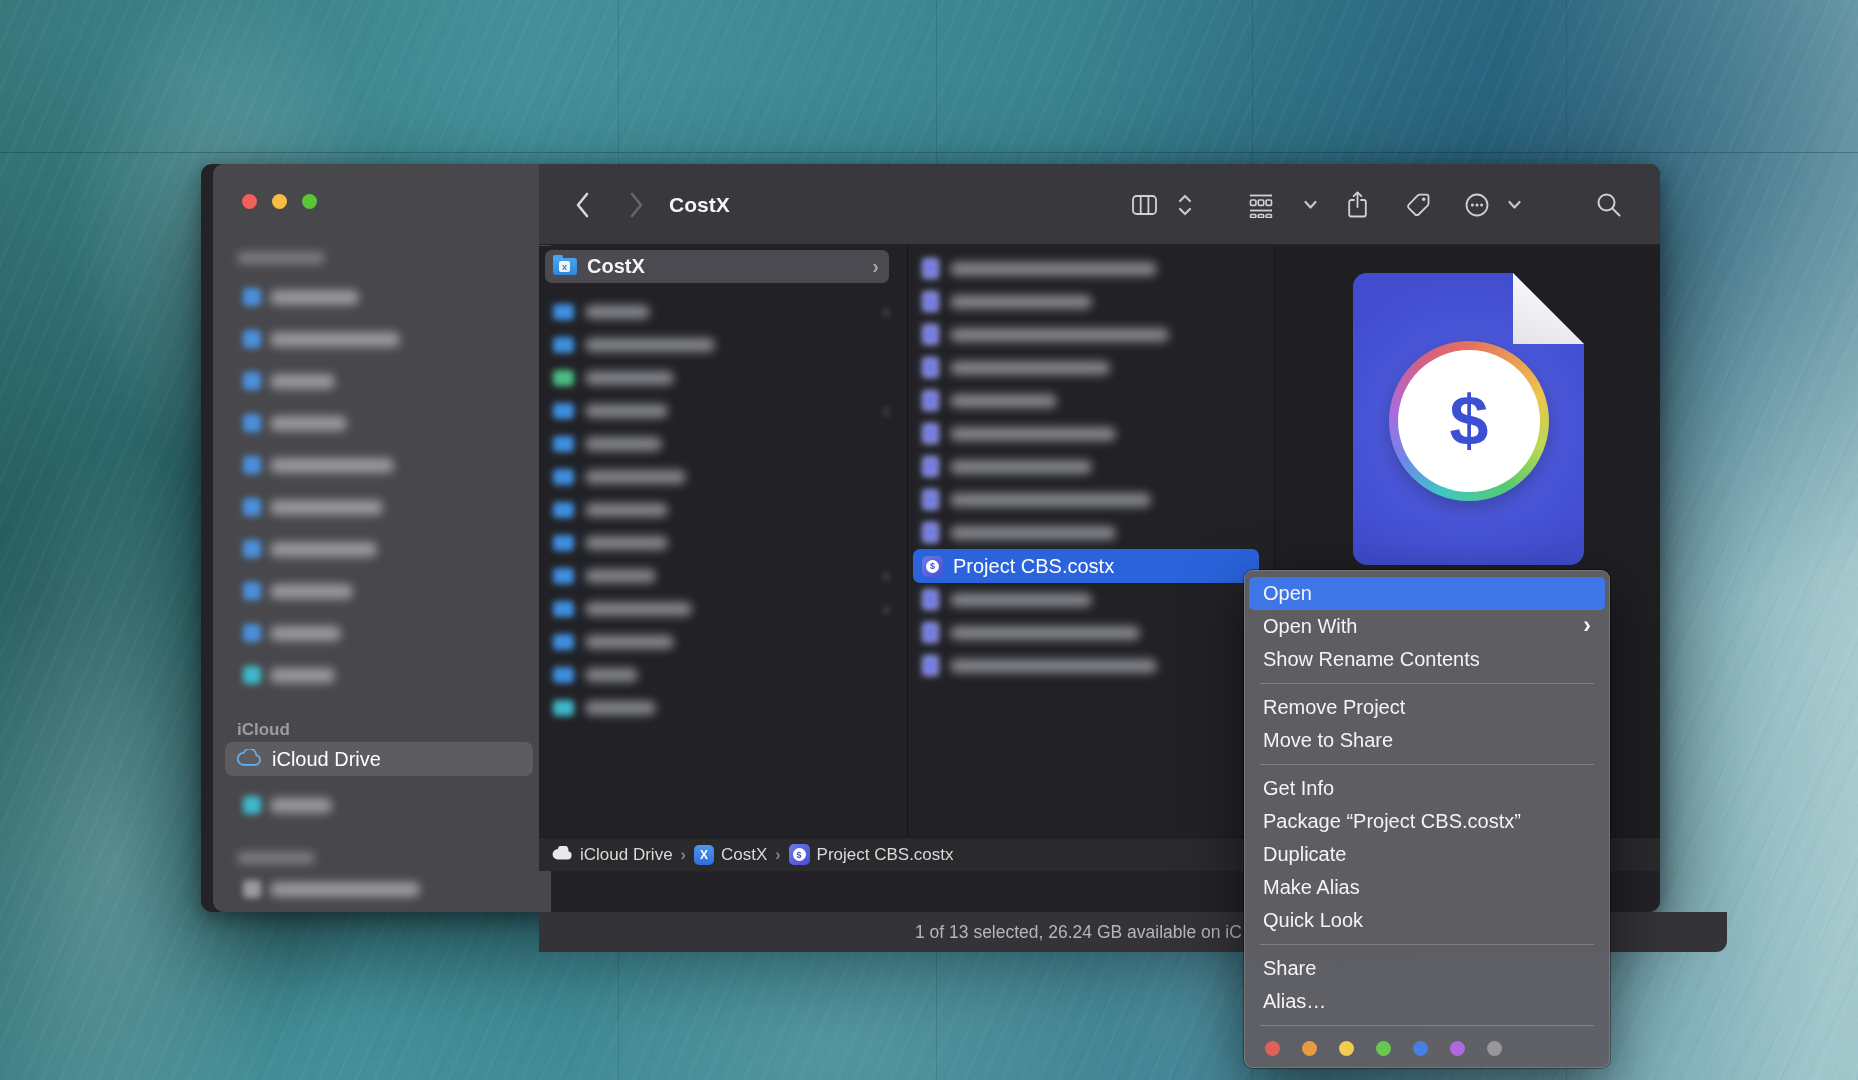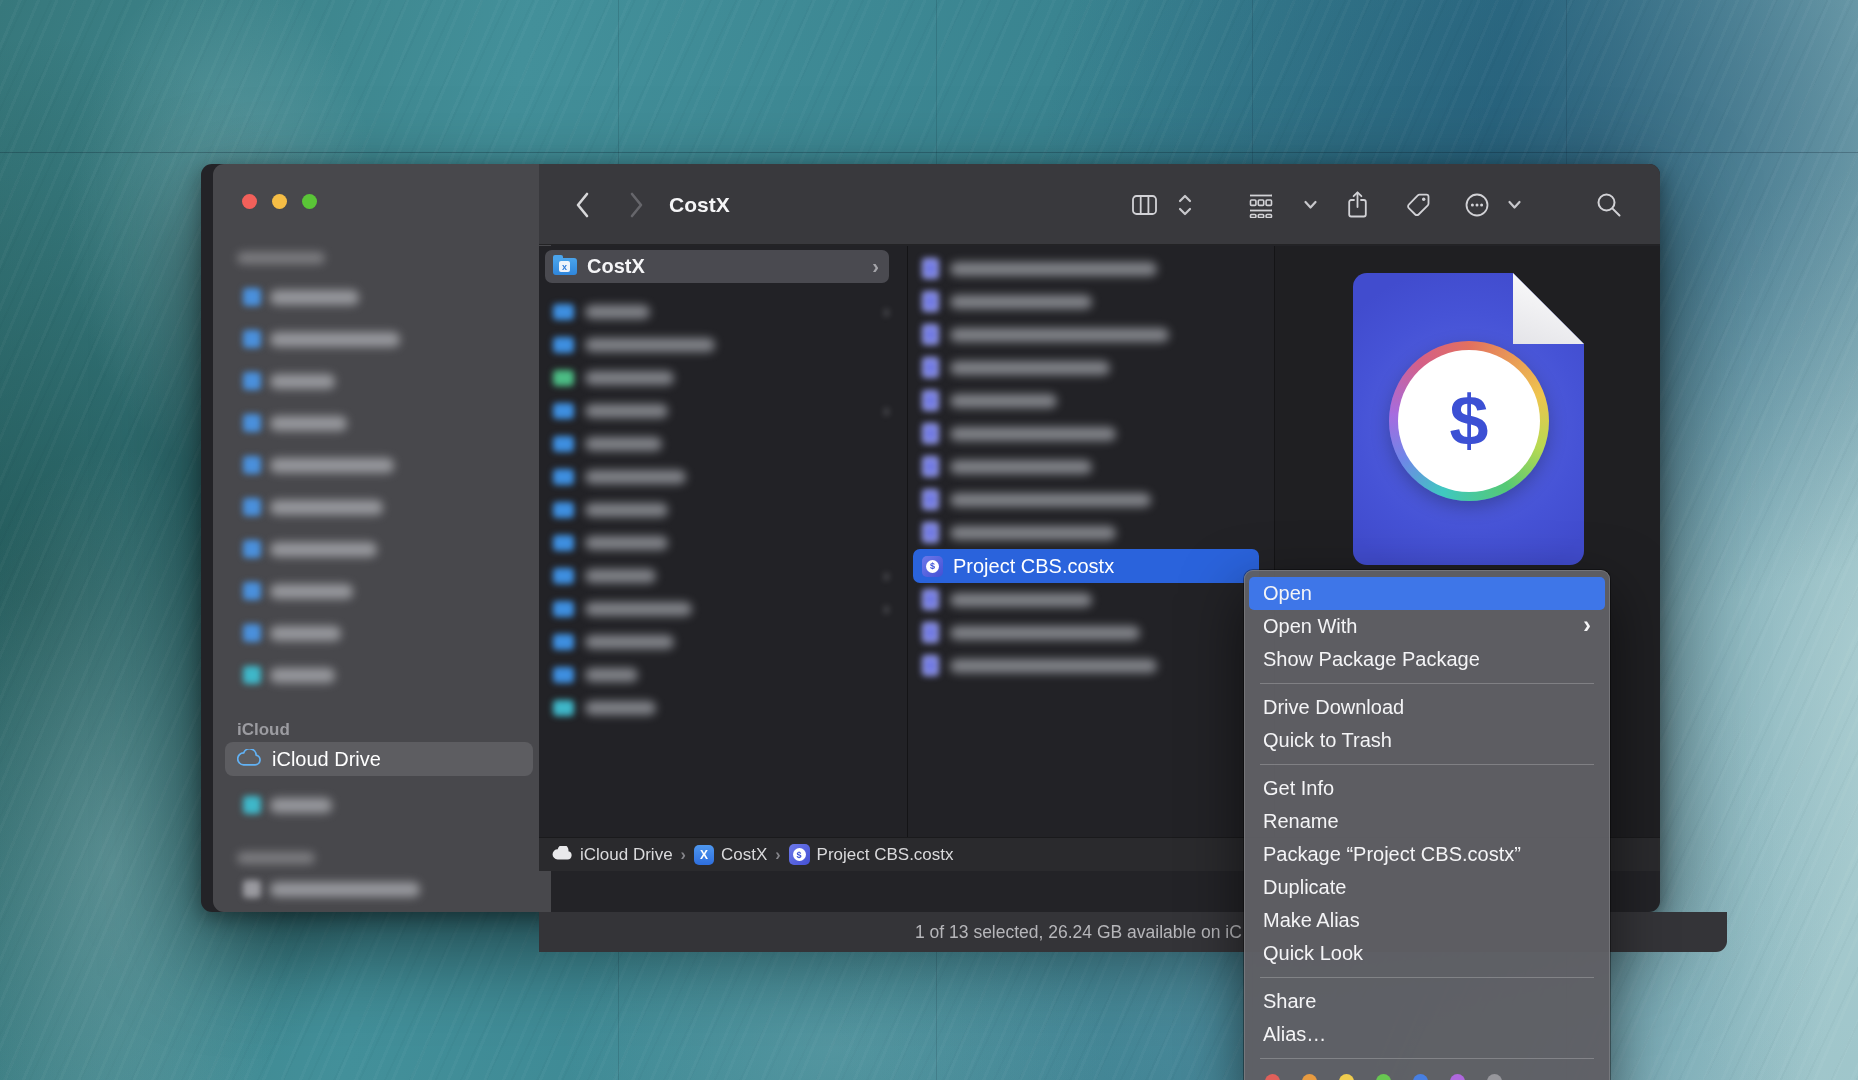--- a/index.html
+++ b/index.html
@@ -470,35 +470,32 @@
 
   <div class="menu">
       <div class="m-item hl">
         <span>Open</span>
       </div>
       <div class="m-item">
         <span>Open With</span>
         <span class="m-sub">›</span>
       </div>
       <div class="m-item">
-        <span>Show Package Package</span>
+        <span>Show Rename Contents</span>
       </div>
       <div class="m-sep"></div>
       <div class="m-item">
-        <span>Drive Download</span>
-      </div>
-      <div class="m-item">
-        <span>Quick to Trash</span>
+        <span>Remove Project</span>
+      </div>
+      <div class="m-item">
+        <span>Move to Share</span>
       </div>
       <div class="m-sep"></div>
       <div class="m-item">
         <span>Get Info</span>
-      </div>
-      <div class="m-item">
-        <span>Rename</span>
       </div>
       <div class="m-item">
         <span>Package “Project CBS.costx”</span>
       </div>
       <div class="m-item">
         <span>Duplicate</span>
       </div>
       <div class="m-item">
         <span>Make Alias</span>
       </div>

